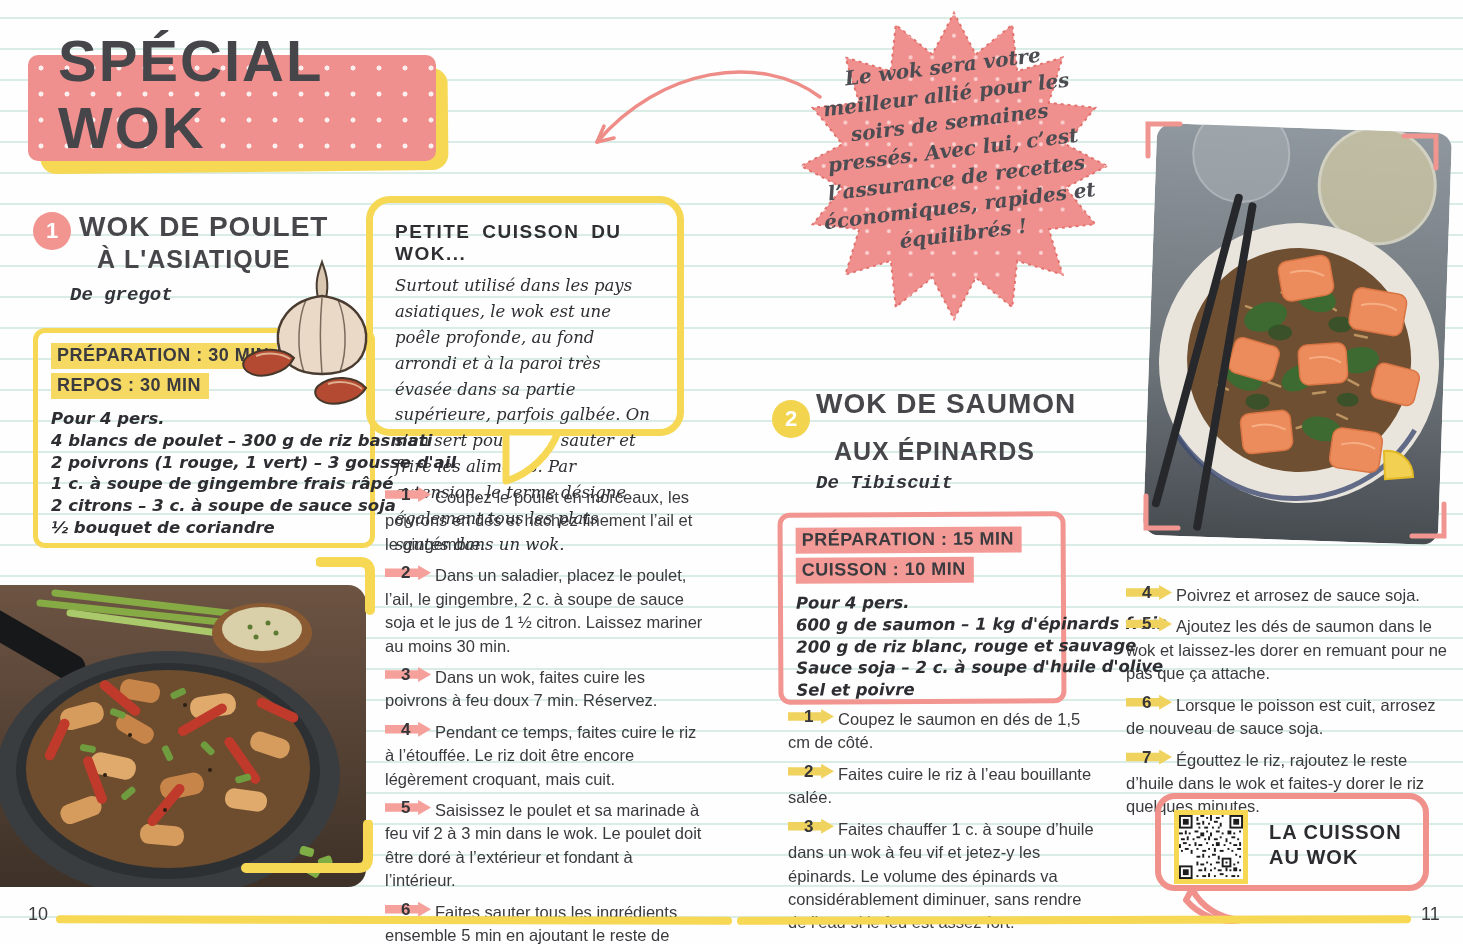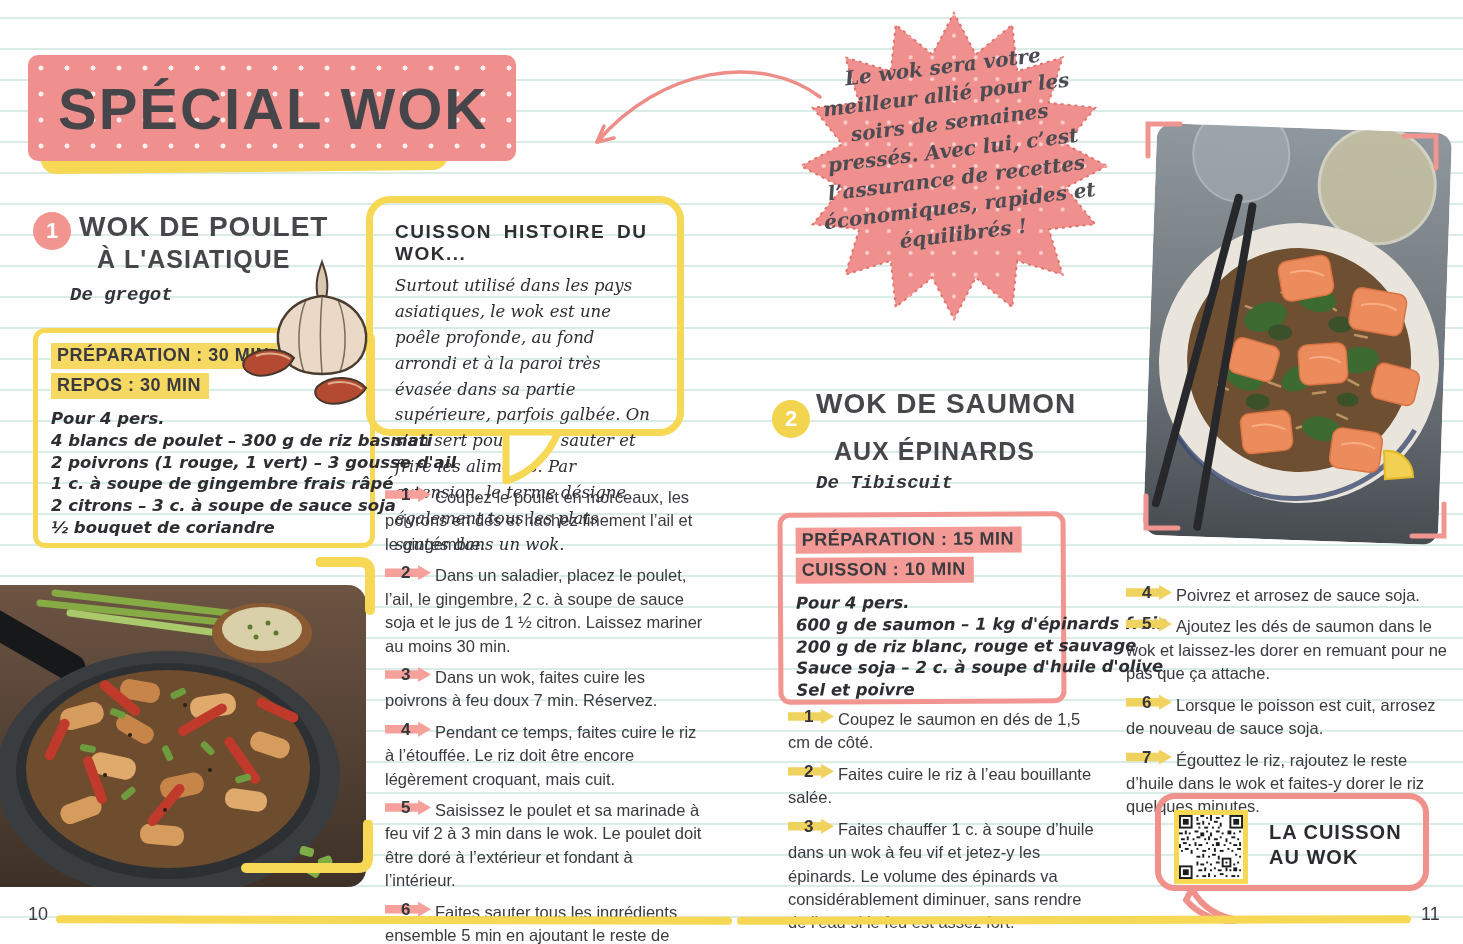--- a/index.html
+++ b/index.html
@@ -9,24 +9,24 @@
     background-color:#fdfefd;
     background-image:repeating-linear-gradient(180deg, transparent 0 29px, #d9ece6 29px 31px);
     background-position:0 -12px;
     color:#3c3c40;
   }
   .abs { position:absolute; }
 
   
   .title-yellow { position:absolute; left:40px; top:70px; width:408px; height:102px;
     background:#f6d854; border-radius:16px; transform:rotate(-.6deg); }
-  .title-pink { position:absolute; left:28px; top:55px; width:488px; height:106px;
+  .title-pink { position:absolute; left:28px; top:55px; width:408px; height:106px;
     background-color:#f0908e; border-radius:10px;
     background-image:radial-gradient(circle, rgba(255,255,255,.85) 2.2px, transparent 2.8px);
-    background-size:26px 26px; display:flex; align-items:center; }
+    background-size:26px 26px; display:flex; align-items:flex-end; }
   .title-pink h1 { font-size:58px; font-weight:800; letter-spacing:2px; color:#45454a; padding-left:30px; }
 
   
   .star-text { position:absolute; left:812px; top:52px; width:282px; transform:rotate(-7deg);
     font-family:"DejaVu Serif", serif; font-style:italic; font-weight:bold;
     font-size:20px; line-height:1.4; text-align:center; color:#4c4c52; }
 
   
   .bubble { position:absolute; left:366px; top:196px; width:318px; height:240px;
     border:7px solid #f6d854; border-radius:24px; padding:18px 20px 0 22px; }
@@ -100,21 +100,21 @@
     <polygon points="315,160 273,182 303,219 256,224 270,270 224,256 219,303 182,273 160,315 138,273 101,303 96,256 50,270 64,224 17,219 47,182 5,160 47,138 17,101 64,96 50,50 96,64 101,17 138,47 160,5 182,47 219,17 224,64 270,50 256,96 303,101 273,138" fill="url(#pdots)"></polygon>
   </svg>
   <div class="star-text">Le wok sera votre meilleur allié pour les soirs de semaines pressés. Avec lui, c’est l’assurance de recettes économiques, rapides et équilibrés !</div>
 
   <svg class="abs" style="left:575px;top:52px" width="252" height="108">
     <path d="M 245 45 C 185 0, 85 16, 22 90" fill="none" stroke="#ee8c88" stroke-width="3.5" stroke-linecap="round"></path>
     <path d="M 22 90 l 17 -4 M 22 90 l 7 -16" fill="none" stroke="#ee8c88" stroke-width="3.5" stroke-linecap="round"></path>
   </svg>
 
   <div class="bubble">
-    <div class="bubble-title">CUISSON HISTOIRE DU WOK...</div>
+    <div class="bubble-title">PETITE CUISSON DU WOK...</div>
     <div class="bubble-body">Surtout utilisé dans les pays asiatiques, le wok est une poêle profonde, au fond arrondi et à la paroi très évasée dans sa partie supérieure, parfois galbée. On s’en sert pour faire sauter et frire les aliments. Par extension, le terme désigne également tous les plats sautés dans un wok.</div>
   </div>
   <svg class="abs" style="left:498px;top:429px" width="70" height="56">
     <path d="M8,3 L60,3 C52,25 32,45 8,52 Z" fill="#fdfefd" stroke="#f6d854" stroke-width="7" stroke-linejoin="round"></path>
   </svg>
 
   <div class="badge pink" style="left:33px;top:212px">
     <span>1</span>
   </div>
   <div class="rtitle" style="left:79px;top:211px;font-size:28px">WOK DE POULET</div>

